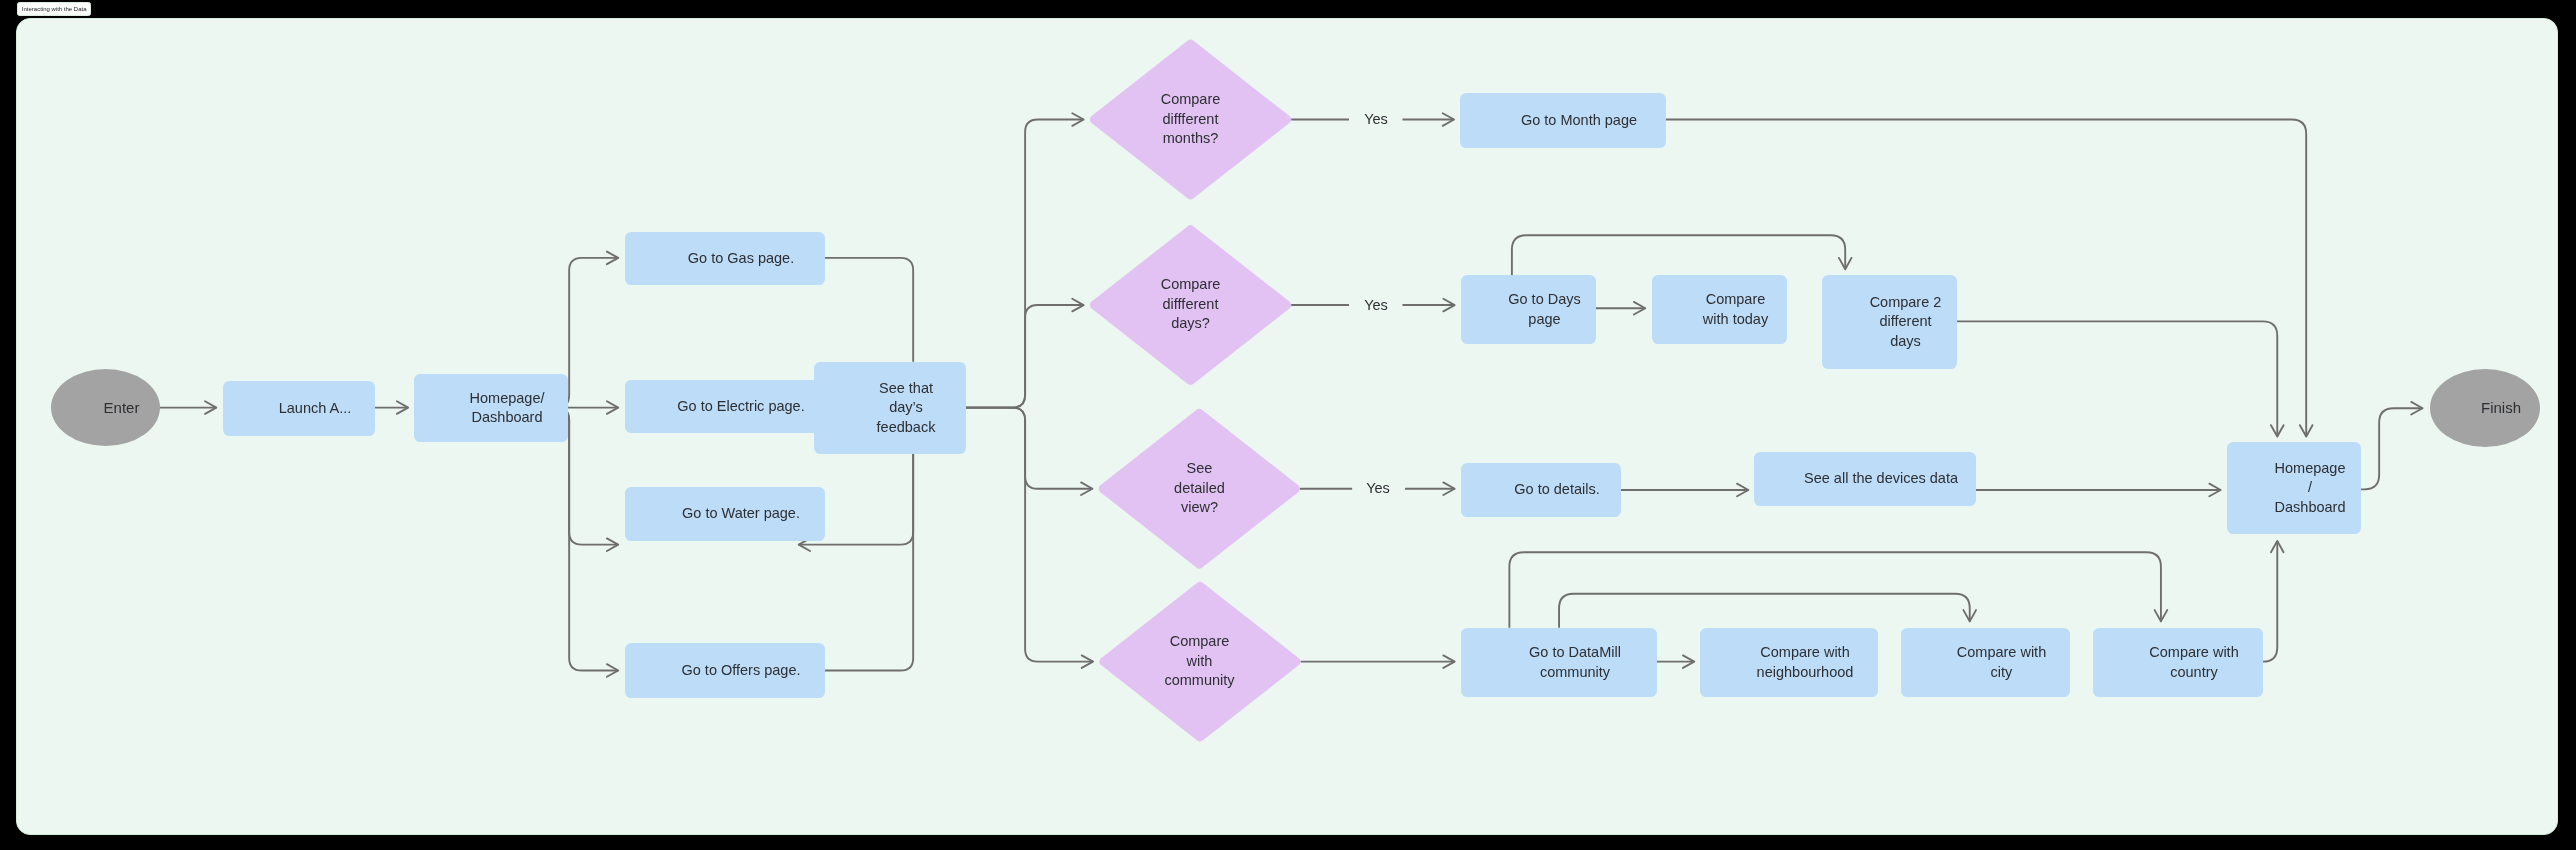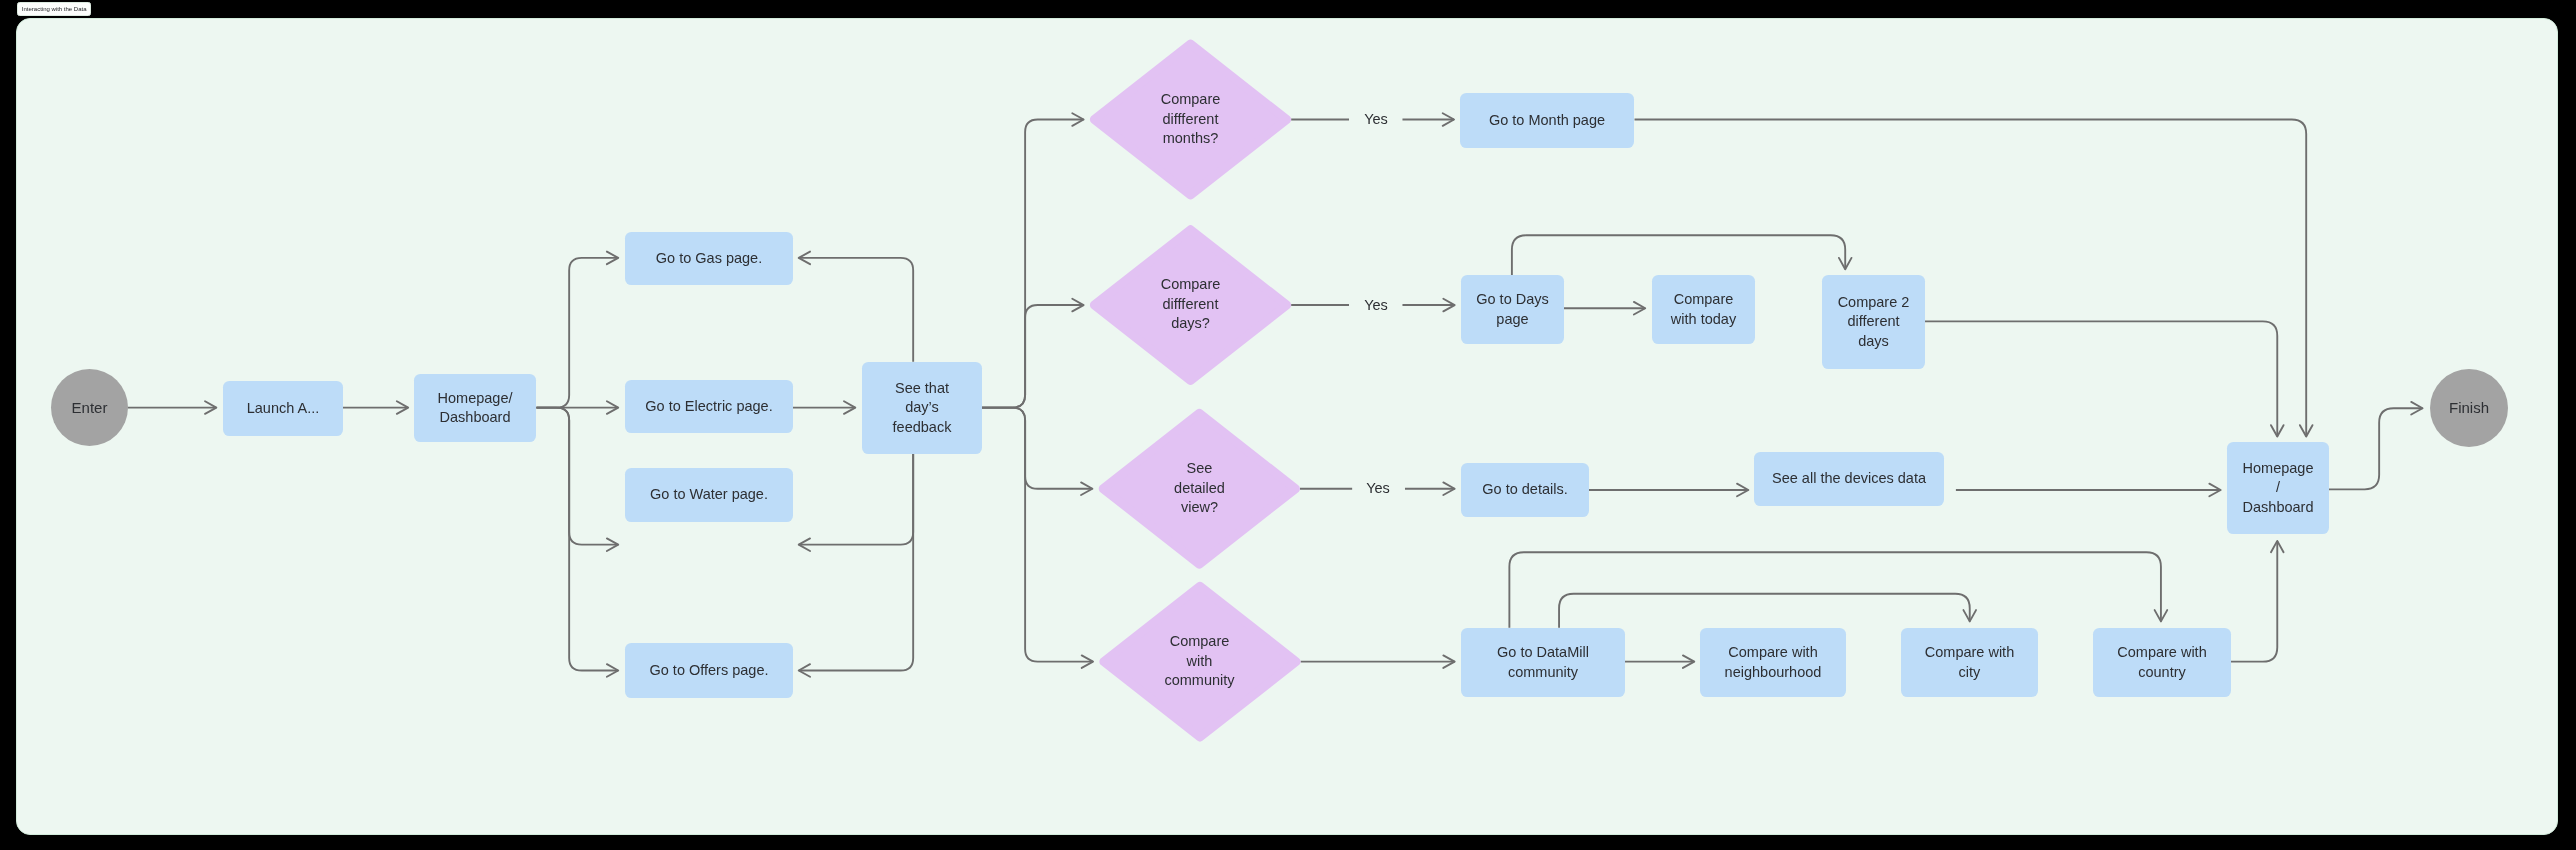--- a/index.html
+++ b/index.html
@@ -6,21 +6,21 @@
   .stage{position:relative;width:2576px;height:851px;background:#000;overflow:hidden;
          font-family:"Liberation Sans",sans-serif;color:#2d2f33;}
   .canvas{position:absolute;left:16.4px;top:17.6px;width:2540px;height:815px;
           background:#edf7f1;border:1.9px solid #d2ebdb;border-radius:14px;}
   .tab{position:absolute;left:17px;top:1.9px;height:12.6px;padding:0 3.8px;background:#fcfefc;
        border:0.6px solid #dcebe0;border-radius:2.5px;display:flex;align-items:center;
        font-size:6px;color:#1c1e21;white-space:nowrap;z-index:5;}
   .wires{position:absolute;left:0;top:0;width:2576px;height:851px;z-index:1;}
   .wires path.edge{fill:none;stroke:#6e6e6e;stroke-width:3;}
   .node{position:absolute;display:flex;align-items:center;justify-content:center;
-        text-align:center;z-index:2;}
+        text-align:center;z-index:2;padding-left:32px;}
   .box{background:#bddcf8;border-radius:6.3px;}
   .terminal{background:#a3a3a3;border-radius:50%;}
   .lbl{white-space:pre-line;font-size:14.5px;line-height:19.5px;color:#2d2f33;}
   .terminal .lbl{font-size:15px;}
   .decision-label{position:absolute;display:flex;align-items:center;justify-content:center;
         text-align:center;z-index:2;}
   .yes{position:absolute;display:flex;align-items:center;justify-content:center;
        font-size:14.5px;color:#2d2f33;z-index:2;}
 </style>
 </head>
@@ -90,29 +90,29 @@
   </div>
 
   <div class="node box" style="left:625px;top:232px;width:168px;height:53px">
     <span class="lbl">Go to Gas page.</span>
   </div>
 
   <div class="node box" style="left:625px;top:380px;width:168px;height:53px">
     <span class="lbl">Go to Electric page.</span>
   </div>
 
-  <div class="node box" style="left:625px;top:468px;width:168px;height:54px">
+  <div class="node box" style="left:625px;top:487px;width:168px;height:54px">
     <span class="lbl">Go to Water page.</span>
   </div>
 
   <div class="node box" style="left:625px;top:643px;width:168px;height:55px">
     <span class="lbl">Go to Offers page.</span>
   </div>
 
-  <div class="node box" style="left:862px;top:362px;width:120px;height:92px">
+  <div class="node box" style="left:814px;top:362px;width:120px;height:92px">
     <span class="lbl">See that
 day’s
 feedback</span>
   </div>
 
   <div class="decision-label" style="left:1115px;top:85px;width:151px;height:69px">
     <span class="lbl">Compare
 diffferent
 months?</span>
   </div>

